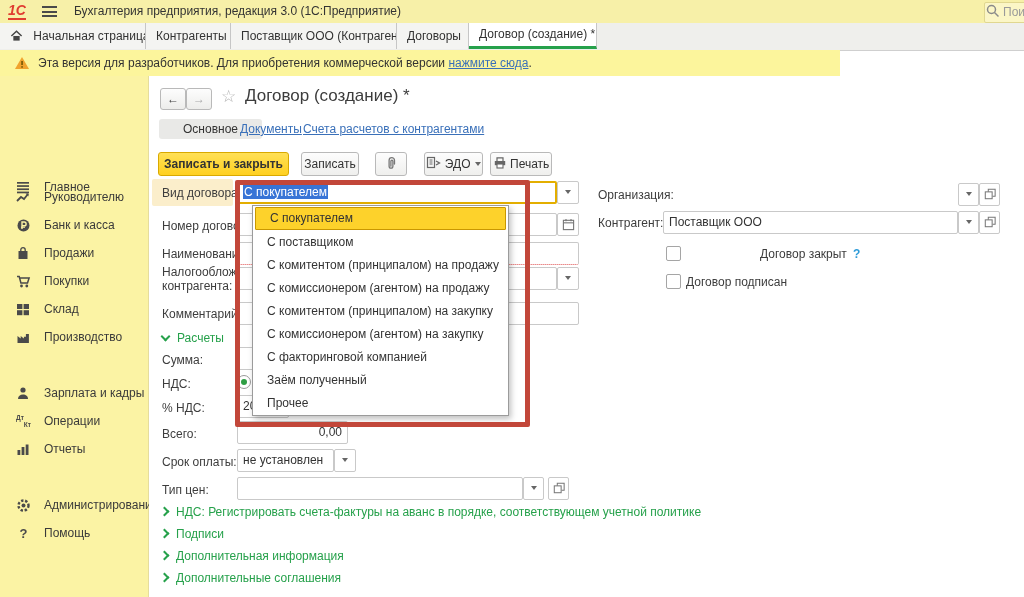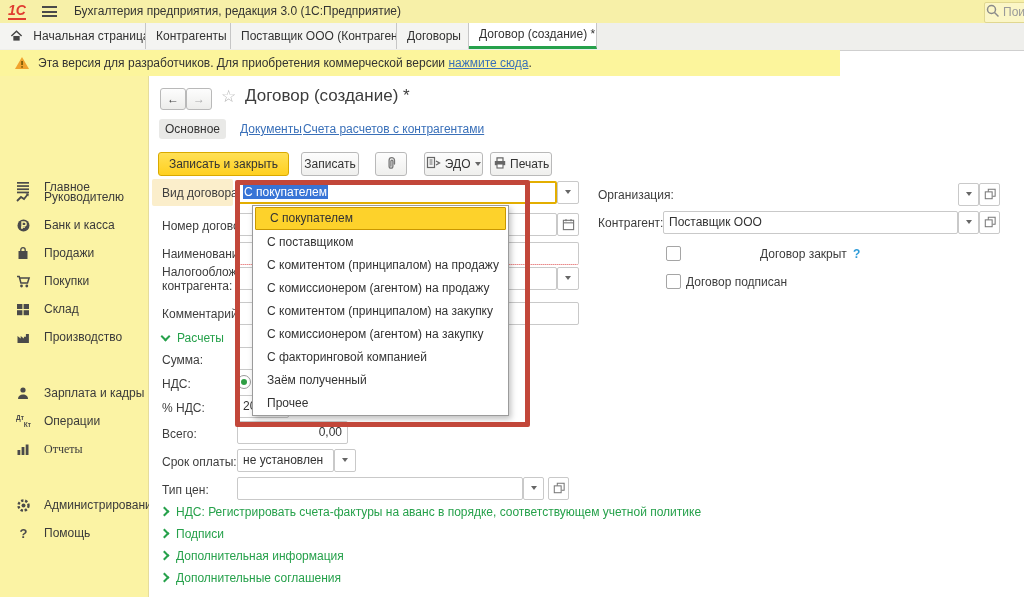--- a/index.html
+++ b/index.html
@@ -30,24 +30,24 @@
   .sb-item{position:absolute;left:0;width:148px;height:28px;line-height:28px;cursor:pointer;}
   .sb-ico{position:absolute;left:16px;top:7px;width:15px;height:15px;text-align:center;}
   .sb-label{position:absolute;left:44px;color:#3a3a3a;}
   .dtkt{font-size:6.5px;font-weight:bold;color:#4a4a4a;line-height:7px;display:block;text-align:left;}
   .dtkt b{display:block;text-align:right;}
   
   .main{position:absolute;left:149px;top:76px;width:875px;height:521px;background:#fff;}
   .navbtn{position:absolute;top:12px;width:26px;height:22px;background:linear-gradient(#fdfdfd,#ededeb);border:1px solid #b9b9b9;color:#555;text-align:center;line-height:20px;border-radius:3px;box-sizing:border-box;}
   .star{position:absolute;left:72px;top:10px;font-size:17px;color:#b5b5b5;}
   .pg-title{position:absolute;left:96px;top:10px;font-size:17px;color:#3c3c3c;}
-  .subtab-active{position:absolute;left:10px;top:43px;background:#e9e9e7;border-radius:3px;padding:3px 6px;color:#333;}
+  .subtab-active{position:absolute;left:10px;top:43px;background:#e9e9e7;border-radius:3px;padding:3px 24px;color:#333;}
   .subtab-link{position:absolute;top:46px;}
   .btn{position:absolute;top:76px;height:24px;box-sizing:border-box;border:1px solid #b9b9b9;border-radius:3px;background:linear-gradient(#fdfdfd,#efefed);color:#333;text-align:center;line-height:22px;cursor:pointer;}
-  .btn.primary{background:linear-gradient(#ffe056,#ffd020);border-color:#d9a900;font-weight:normal;}
+  .btn.primary{background:linear-gradient(#ffe056,#ffd020);border-color:#d9a900;font-weight:bold;}
   .arr{display:inline-block;width:0;height:0;border-left:3.5px solid transparent;border-right:3.5px solid transparent;border-top:4.5px solid #666;vertical-align:2px;margin-left:4px;}
   .flabel{position:absolute;color:#3d3d3d;white-space:nowrap;}
   .input{position:absolute;height:23px;box-sizing:border-box;background:#fff;border:1px solid #c9c9c9;border-radius:2px;padding:3px 5px;color:#333;white-space:nowrap;overflow:hidden;}
   .input.focus{border:2px solid var(--focus-orange,#e3ae00);padding:2px 4px;}
   .sel{background:var(--selection-blue,#3874d6);color:#fff;padding:0 1px;}
   .req{border-bottom:1px dotted #e05050;}
   .sq-btn{position:absolute;height:23px;box-sizing:border-box;background:#fff;border:1px solid #c9c9c9;border-radius:2px;text-align:center;line-height:20px;}
   .num{text-align:right;}
   .grn{color:var(--accent-green,#26a14b);}
   .chev-r{display:inline-block;width:5px;height:5px;border-right:2px solid var(--accent-green,#26a14b);border-bottom:2px solid var(--accent-green,#26a14b);transform:rotate(-45deg);margin-right:8px;vertical-align:1px;}
@@ -186,21 +186,21 @@
           </svg>
         </span>
         <span class="sb-label">Зарплата и кадры</span>
       </div>
     <div class="sb-item" style="top:331px;">
         <span class="sb-ico">
           <span class="dtkt"><span>Дт</span><b>Кт</b></span>
         </span>
         <span class="sb-label">Операции</span>
       </div>
-    <div class="sb-item" style="top:359px;font-family:Liberation Serif, serif;">
+    <div class="sb-item" style="top:359px;">
         <span class="sb-ico">
           <svg width="14" height="14" viewBox="0 0 14 14">
             <rect x="1.5" y="8" width="2.8" height="5" fill="#4a4a4a"></rect>
             <rect x="5.6" y="5" width="2.8" height="8" fill="#4a4a4a"></rect>
             <rect x="9.7" y="2.5" width="2.8" height="10.5" fill="#4a4a4a"></rect>
           </svg>
         </span>
         <span class="sb-label">Отчеты</span>
       </div>
     <div class="sb-item" style="top:415px;">

